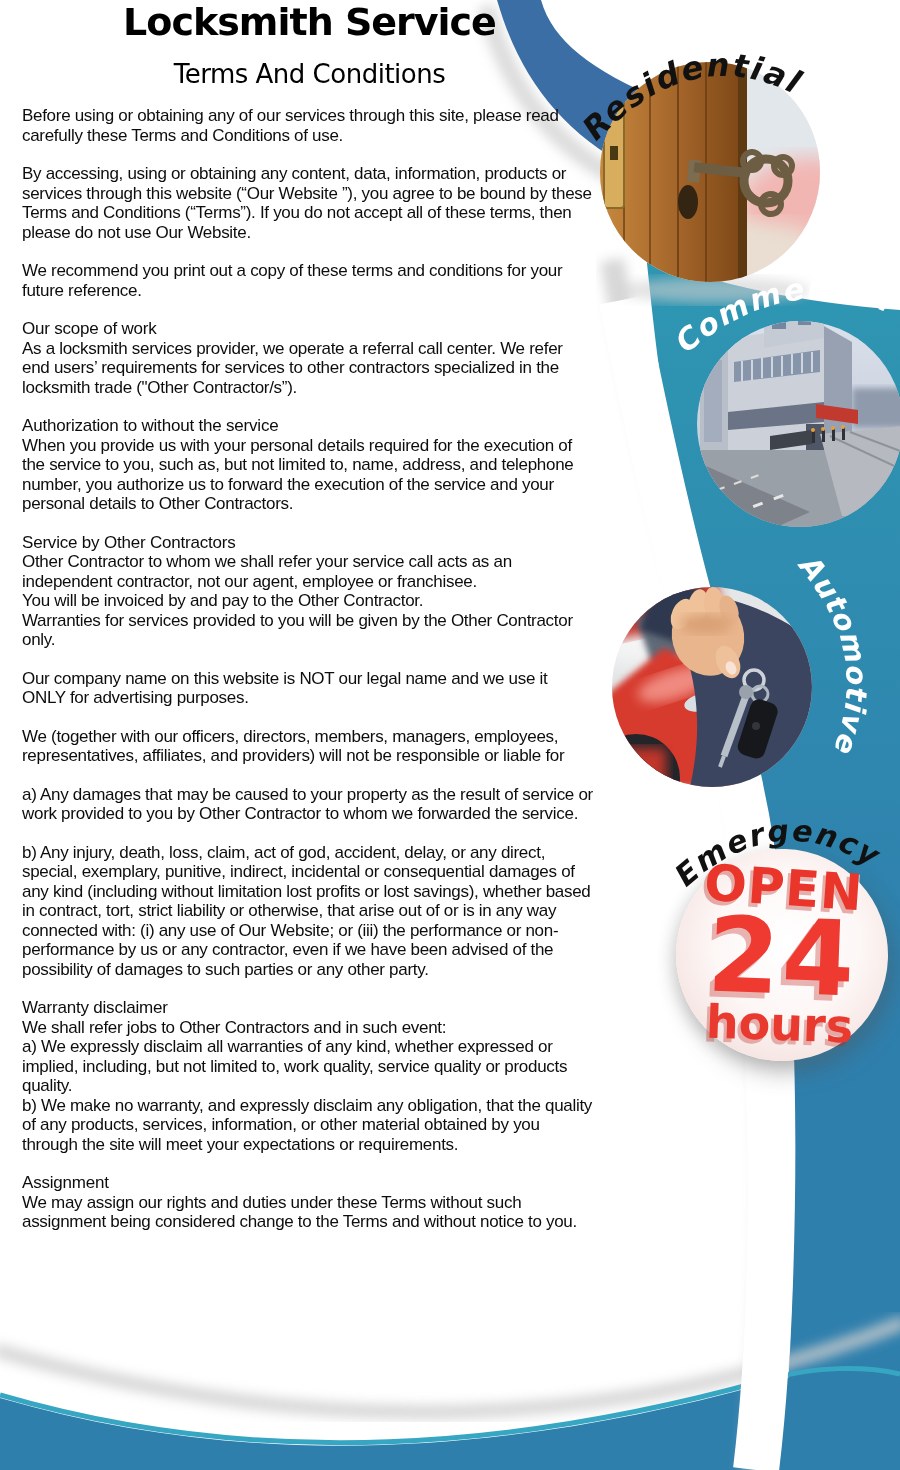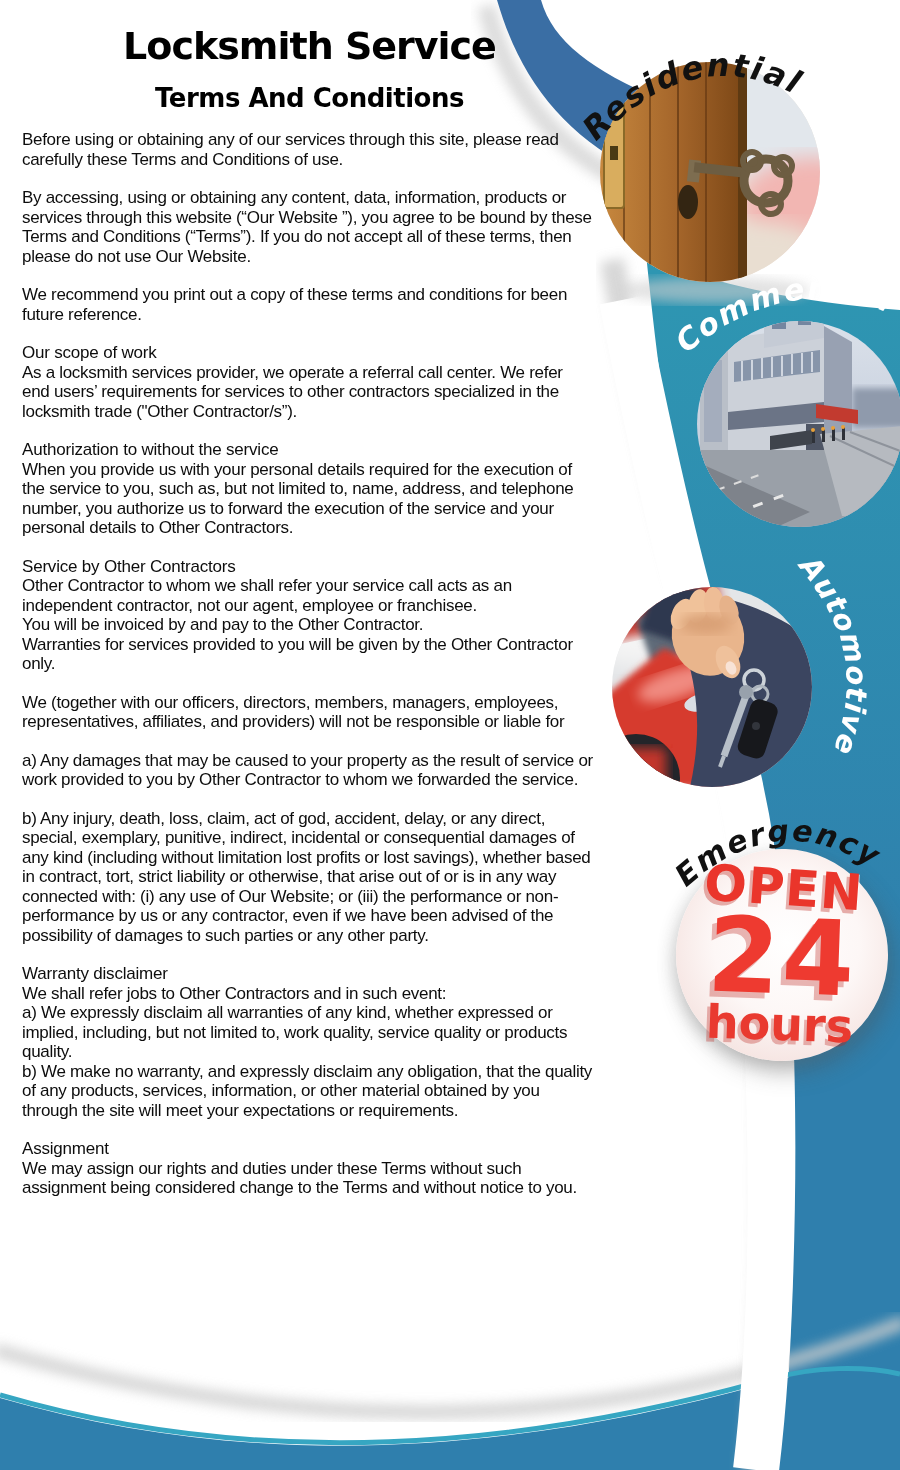--- a/index.html
+++ b/index.html
@@ -1,24 +1,24 @@
 <!DOCTYPE html>
 <html><head>
 <meta charset="utf-8">
 <style>
   html,body{margin:0;padding:0;background:#9a9a9a;}
   .canvas{position:relative;width:900px;height:1470px;margin:0 auto;background:#ffffff;overflow:hidden;
           font-family:"Liberation Sans",sans-serif;}
   .art{position:absolute;left:0;top:0;z-index:1;}
   
-  .doc{position:absolute;left:22px;top:24px;width:575px;z-index:2;color:#0d0d0d;}
+  .doc{position:absolute;left:22px;top:0;width:575px;z-index:2;color:#0d0d0d;}
   .doc h1{margin:0 0 15px 0;text-align:center;font-family:"DejaVu Sans",sans-serif;
           font-size:38px;font-weight:800;letter-spacing:-1px;color:#000;}
   .doc h2{margin:0 0 17px 0;text-align:center;font-family:"DejaVu Sans",sans-serif;
-          font-size:26px;font-weight:700;letter-spacing:-0.5px;color:#000;}
+          font-size:26px;font-weight:400;letter-spacing:-0.5px;color:#000;}
   .doc section{margin:0 4px 19px 0;}
   .doc h3{margin:0;font-size:17px;font-weight:400;line-height:19.5px;letter-spacing:-0.2px;}
   .doc .para{font-size:17px;line-height:19.5px;letter-spacing:-0.3px;}
   
   .badge{position:absolute;left:676px;top:849px;width:212px;height:212px;border-radius:50%;z-index:3;
          background:radial-gradient(circle at 52% 44%, #ffffff 0%, #fdf7f6 45%, #f5e3e0 78%, #efdad6 100%);
          box-shadow:6px 12px 22px rgba(80,80,80,.35), -6px 4px 14px rgba(120,120,120,.18);
          display:flex;flex-direction:column;align-items:center;justify-content:center;
          transform:rotate(2deg);}
   .badge .open{font-family:"DejaVu Sans",sans-serif;font-weight:800;font-size:50px;line-height:46px;
@@ -213,35 +213,38 @@
     <h1>Locksmith Service</h1>
     <h2>Terms And Conditions</h2>
     <div id="sections">
         <section>
           <div class="para">Before using or obtaining any of our services through this site, please read carefully these Terms and Conditions of use.</div>
         </section>
         <section>
           <div class="para">By accessing, using or obtaining any content, data, information, products or services through this website (“Our Website ”), you agree to be bound by these Terms and Conditions (“Terms”). If you do not accept all of these terms, then please do not use Our Website.</div>
         </section>
         <section>
-          <div class="para">We recommend you print out a copy of these terms and conditions for been future reference.</div>
+          <div class="para">We recommend you print out a copy of these terms and conditions for your future reference.</div>
         </section>
         <section>
           <h3>Our scope of work</h3>
           <div class="para">As a locksmith services provider, we operate a referral call center. We refer end users’ requirements for services to other contractors specialized in the locksmith trade ("Other Contractor/s”).</div>
         </section>
         <section>
           <h3>Authorization to without the service</h3>
           <div class="para">When you provide us with your personal details required for the execution of the service to you, such as, but not limited to, name, address, and telephone number, you authorize us to forward the execution of the service and your personal details to Other Contractors.</div>
         </section>
         <section>
           <h3>Service by Other Contractors</h3>
           <div class="para">Other Contractor to whom we shall refer your service call acts as an independent contractor, not our agent, employee or franchisee.</div>
           <div class="para">You will be invoiced by and pay to the Other Contractor.</div>
           <div class="para">Warranties for services provided to you will be given by the Other Contractor only.</div>
+        </section>
+        <section>
+          <div class="para">Our company name on this website is NOT our legal name and we use it ONLY for advertising purposes.</div>
         </section>
         <section>
           <div class="para">We (together with our officers, directors, members, managers, employees, representatives, affiliates, and providers) will not be responsible or liable for</div>
         </section>
         <section>
           <div class="para">a) Any damages that may be caused to your property as the result of service or work provided to you by Other Contractor to whom we forwarded the service.</div>
         </section>
         <section>
           <div class="para">b) Any injury, death, loss, claim, act of god, accident, delay, or any direct, special, exemplary, punitive, indirect, incidental or consequential damages of any kind (including without limitation lost profits or lost savings), whether based in contract, tort, strict liability or otherwise, that arise out of or is in any way connected with: (i) any use of Our Website; or (iii) the performance or non-performance by us or any contractor, even if we have been advised of the possibility of damages to such parties or any other party.</div>
         </section>

